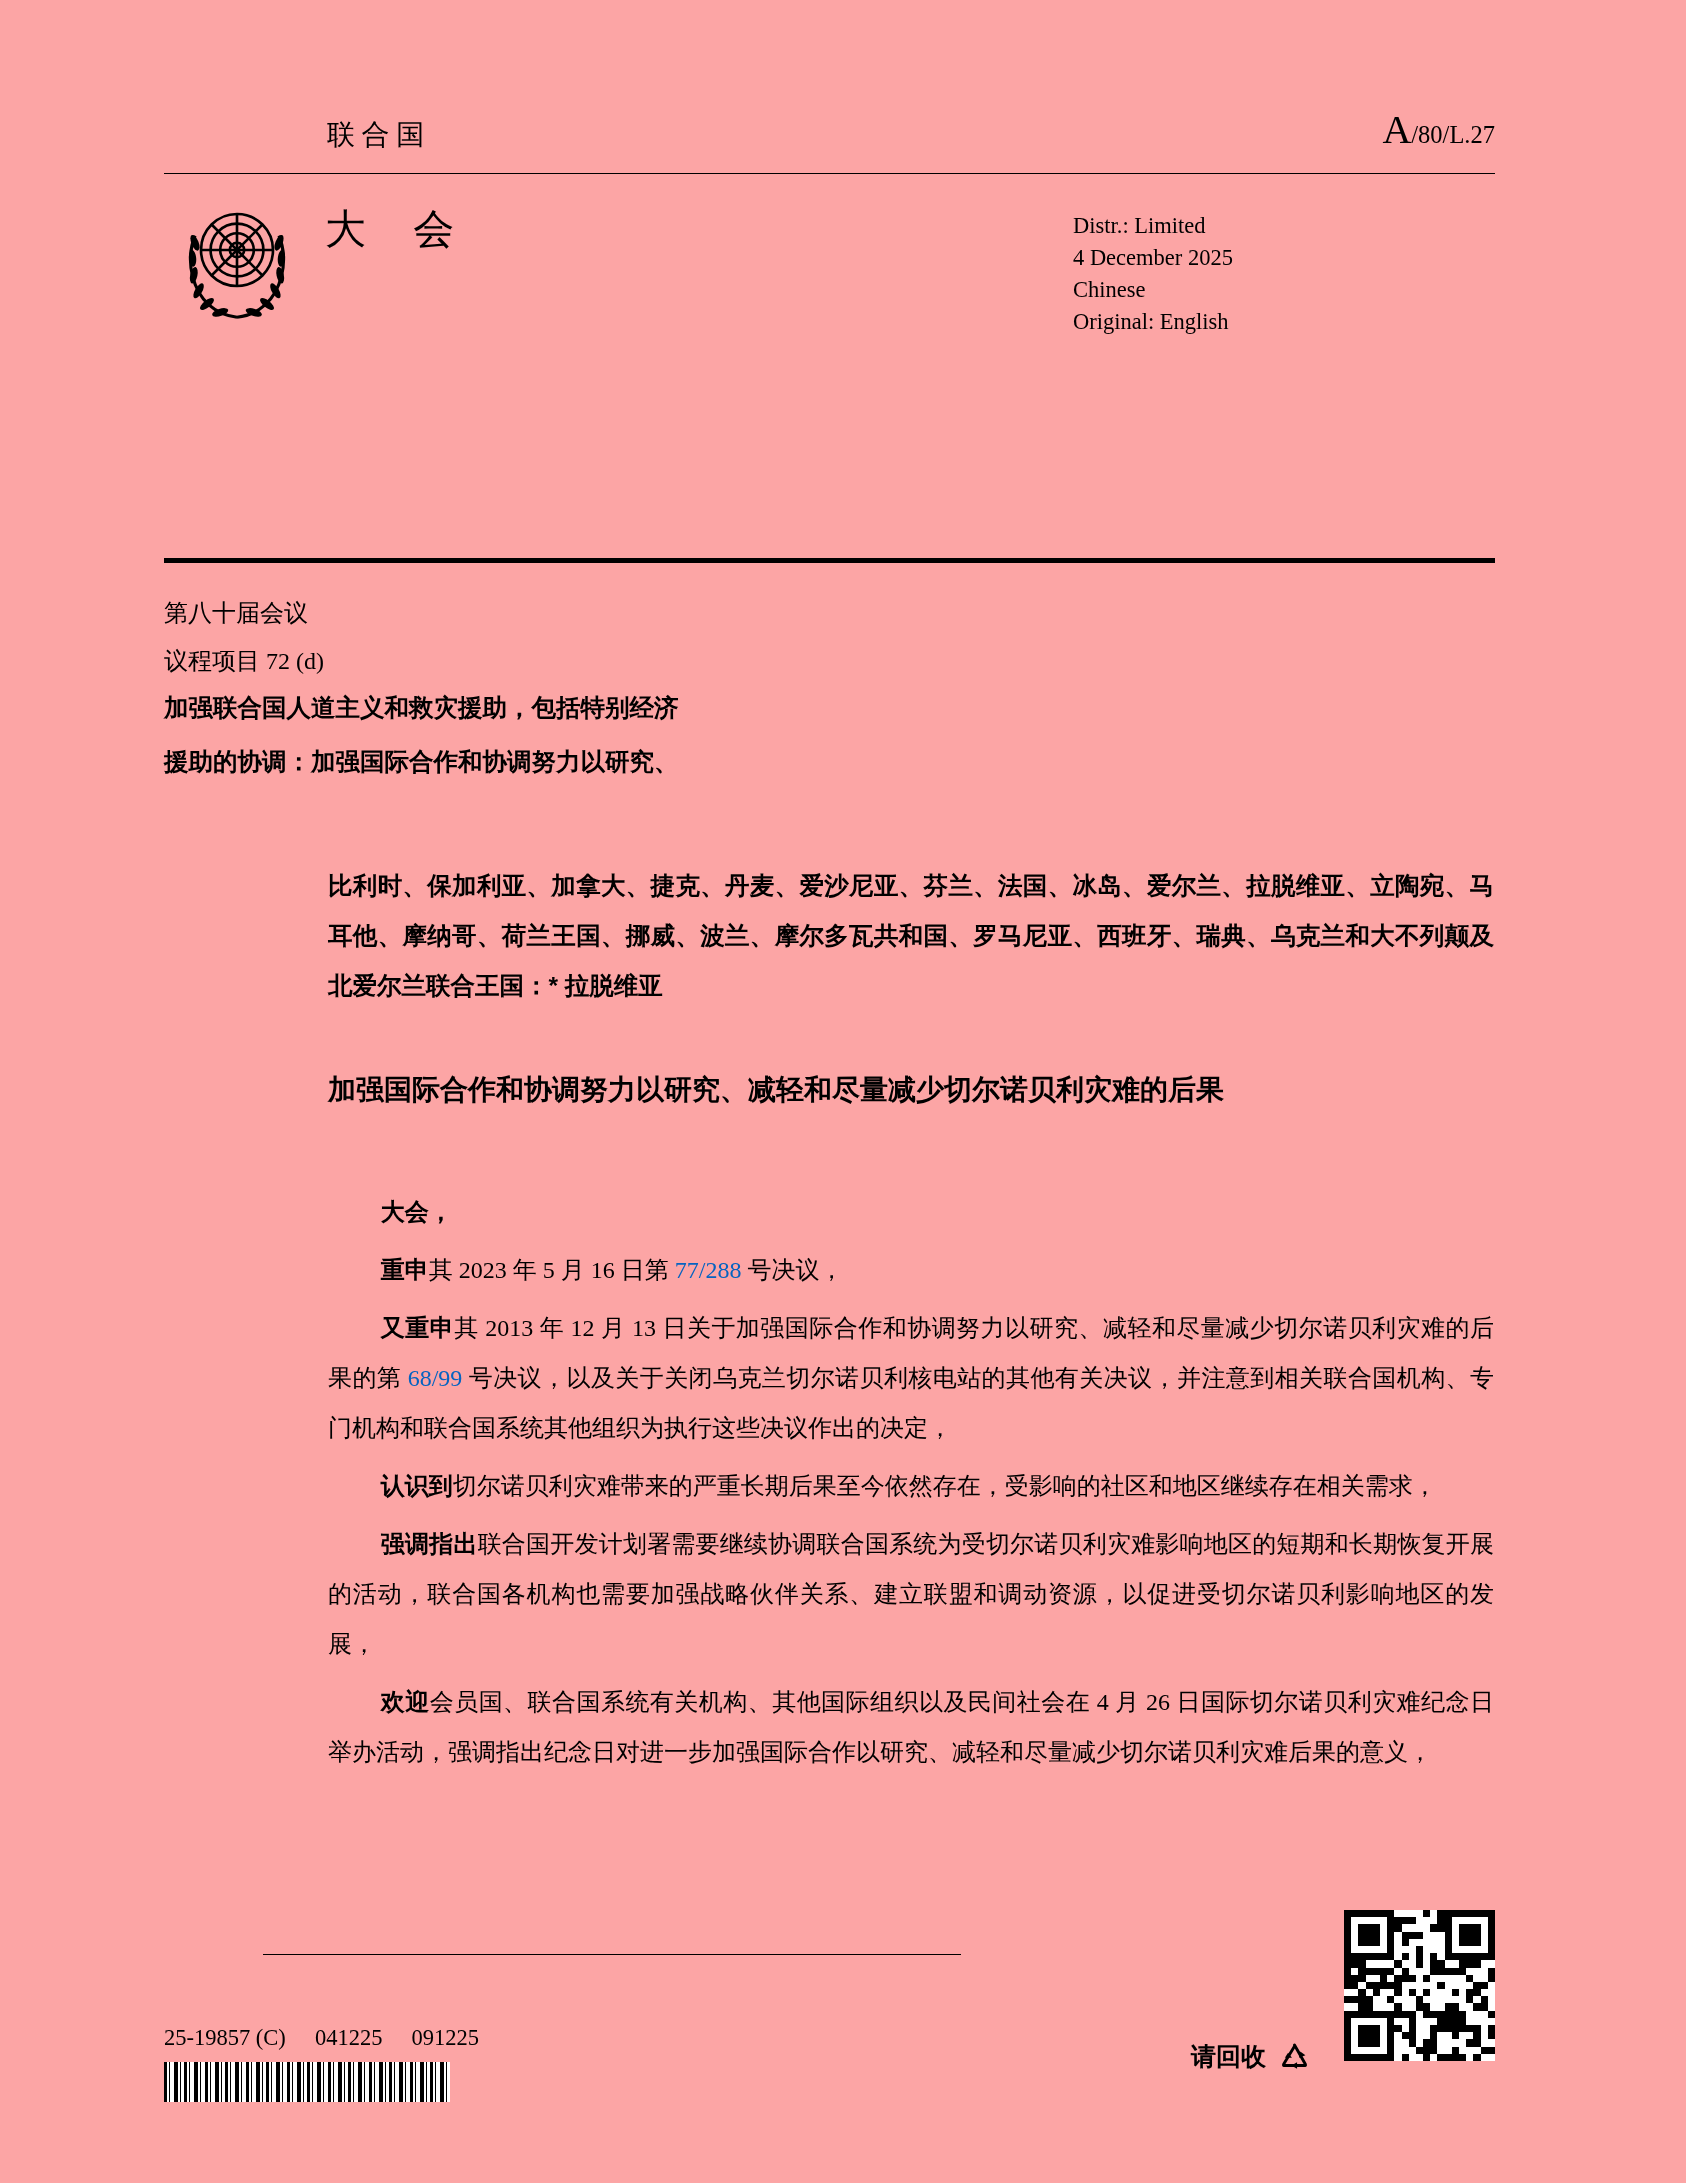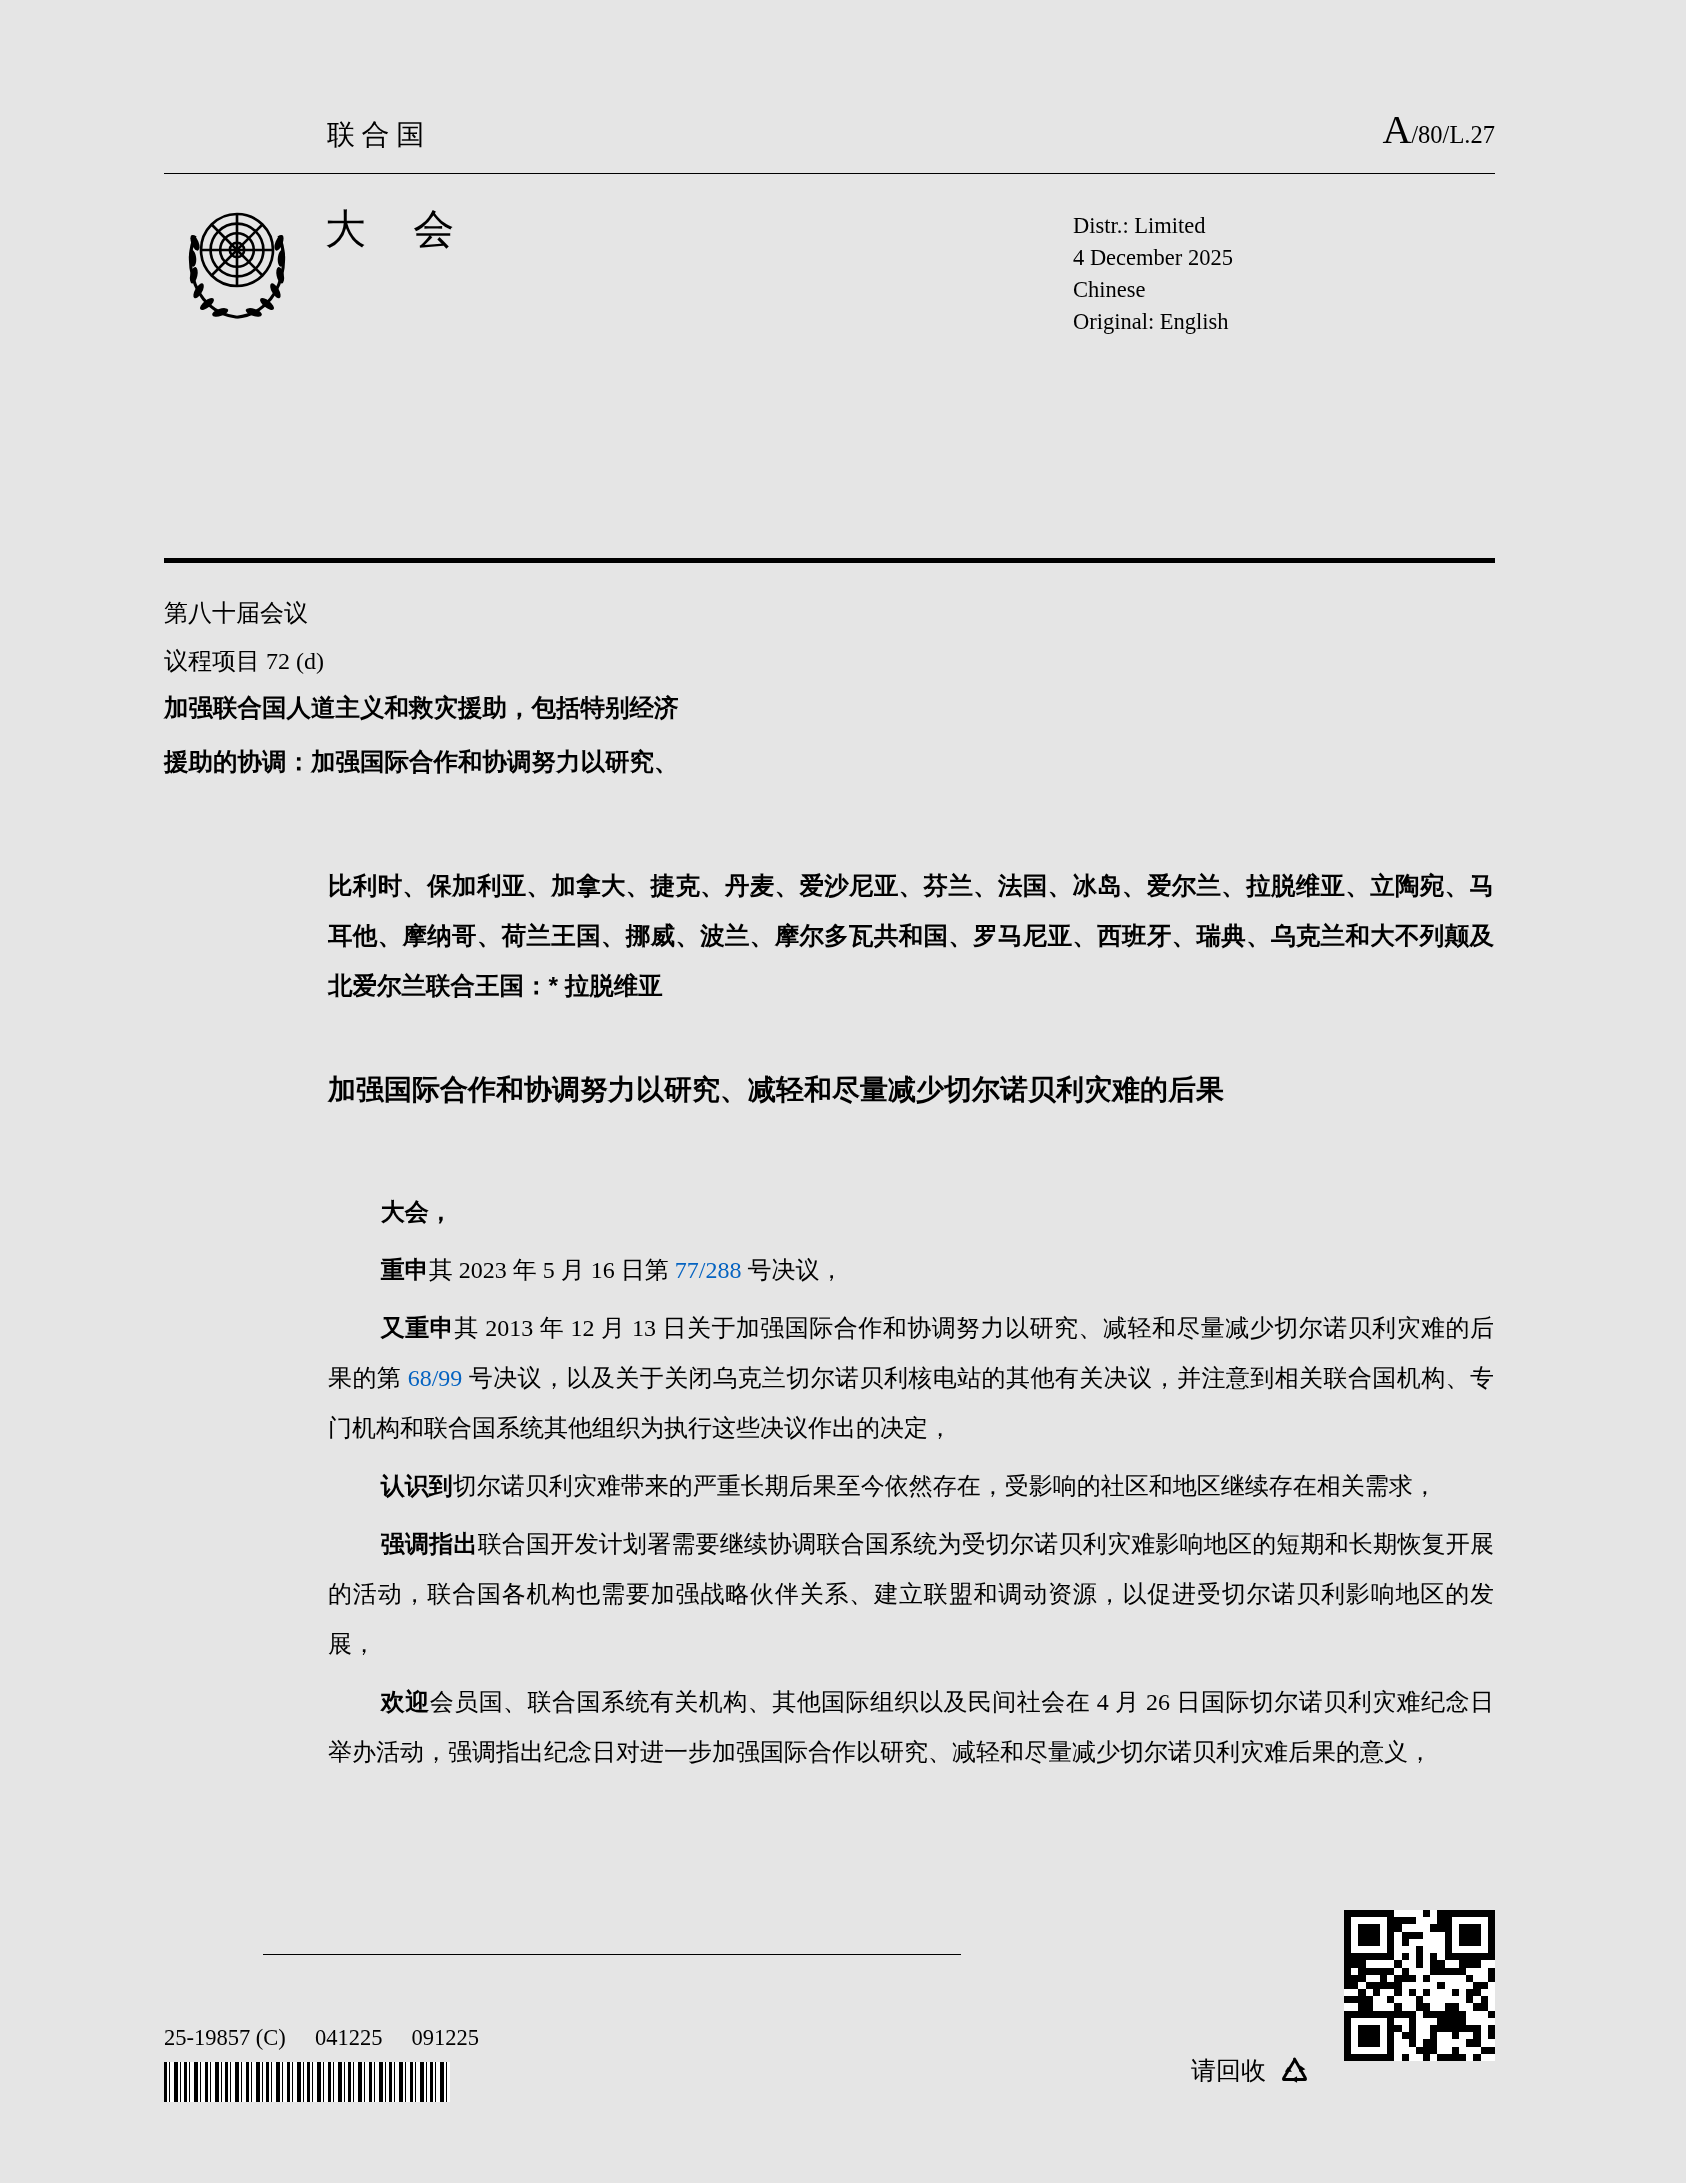--- a/index.html
+++ b/index.html
@@ -1,18 +1,18 @@
 <!DOCTYPE html>
 <html style="--link-color: #0563C1;font-size:10.6px"><head>
 <meta charset="utf-8">
 <style>
   * { margin:0; padding:0; box-sizing:border-box; }
   html,body { background:#ffffff; }
   .page {
-    position:relative; width:1687px; height:2183px; background:#e5e5e5;
+    position:relative; width:1687px; height:2183px; background:#fca5a5;
     font-family:"Liberation Serif","DejaVu Serif",serif; color:#000;
     overflow:hidden;
   }
   
   .un-name { position:absolute; left:327px; top:116px; font-size:28px; letter-spacing:6.6px; }
   .doc-symbol { position:absolute; right:192px; top:106px; font-size:24.5px; }
   .doc-symbol .big { font-size:40px; }
   .rule-thin { position:absolute; left:164px; top:173px; width:1331px; border-top:1.3px solid #000; }
   .emblem { position:absolute; left:165px; top:190px; width:144px; height:144px; }
   .emblem svg { width:100%; height:100%; }
@@ -41,21 +41,21 @@
   a.doclink { color:var(--link-color,#0563C1); text-decoration:none; cursor:pointer; }
   
   .fn-rule { position:absolute; left:263px; top:1954px; width:698px; border-top:1.3px solid #000; }
   .footnote { position:absolute; left:290px; top:1976px; width:992px; font-size:20.5px; }
   
   .job-line { position:absolute; left:164px; top:2025px; font-size:22.5px; }
   .job-line .spaced { margin-left:29px; }
   .barcode { position:absolute; left:164px; top:2062px; width:286px; height:40px;
     background:repeating-linear-gradient(90deg,#000 0 2.6px,#fff 2.6px 4.6px,#000 4.6px 6px,#fff 6px 10px,#000 10px 14px,#fff 14px 16px,#000 16px 17px,#fff 17px 20.5px); }
   .recycle { position:absolute; left:1191px; top:2036px; display:flex; align-items:center; gap:8px;
-    font-family:"Liberation Sans","DejaVu Sans",sans-serif; font-weight:normal; font-size:25px;margin-top:14px; }
+    font-family:"Liberation Sans","DejaVu Sans",sans-serif; font-weight:bold; font-size:25px; }
   .recycle svg { width:41px; height:41px; }
   .qr { position:absolute; left:1344px; top:1910px; width:151px; height:151px; }
   .qr svg { width:100%; height:100%; }
 </style>
 </head>
 <body>
 
 <div class="page">
 
   <div class="un-name">联合国</div>

